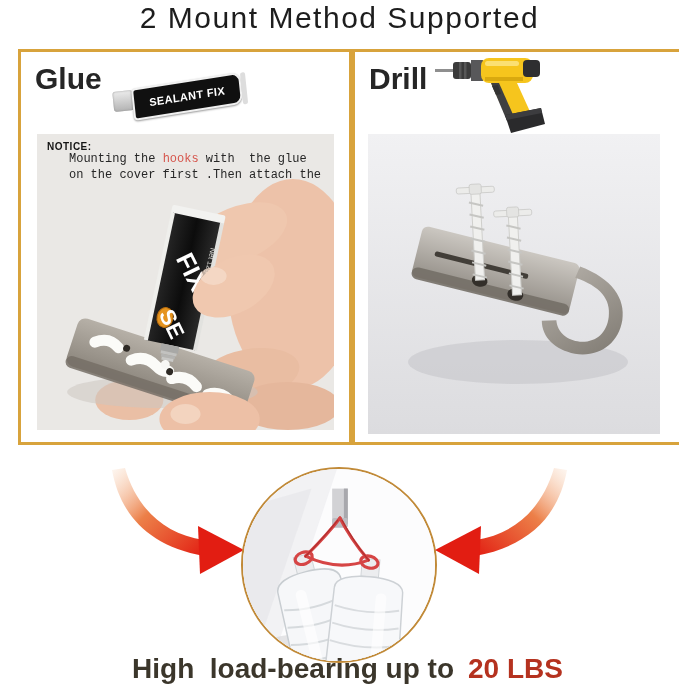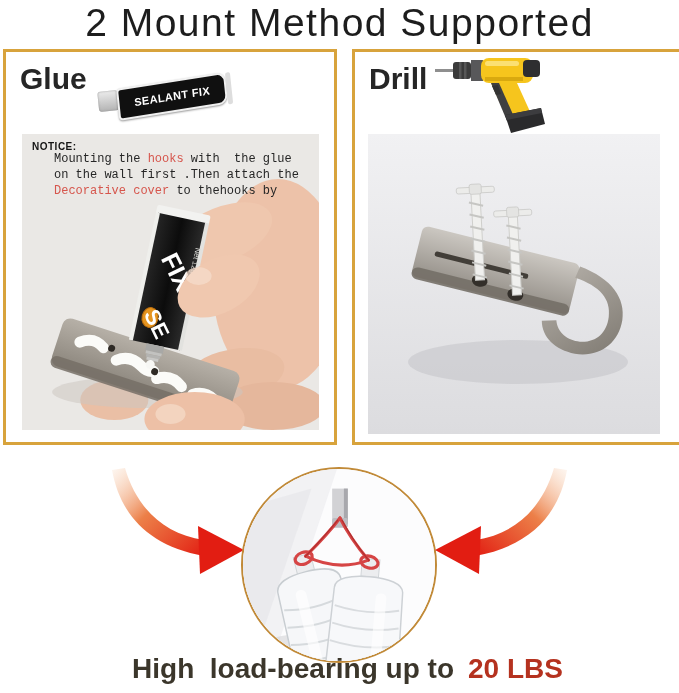--- a/index.html
+++ b/index.html
@@ -1,22 +1,22 @@
 <!DOCTYPE html>
 <html><head>
 <meta charset="utf-8">
 <style>
   html,body{margin:0;padding:0;background:#ffffff;}
   .page{position:relative;width:679px;height:693px;background:#ffffff;overflow:hidden;
         font-family:"Liberation Sans",sans-serif;}
   .title{position:absolute;top:1px;left:0;width:100%;text-align:center;margin:0;
-         font-size:39px;font-weight:400;color:#1d1d1d;letter-spacing:1.5px;}
+         font-size:30px;font-weight:400;color:#1d1d1d;letter-spacing:1.5px;}
   .panel{position:absolute;top:49px;height:396px;border:3px solid #d8a33c;
          box-sizing:border-box;background:#ffffff;}
-  .panel-glue{left:3px;width:334px;}
+  .panel-glue{left:18px;width:334px;}
   .panel-drill{left:352px;width:380px;}
   .panel-label{position:absolute;left:14px;top:10px;font-size:30px;font-weight:bold;color:#262626;}
   
   .tube{position:absolute;left:92px;top:22px;width:134px;height:44px;transform:rotate(-6deg);}
   .tube-cap{position:absolute;left:0;top:11px;width:20px;height:20px;border-radius:3px;
             background:linear-gradient(#ececec,#b3b3b3);box-shadow:inset 0 0 2px #8d8d8d;}
   .tube-body{position:absolute;left:19px;top:7px;right:5px;bottom:5px;background:#101010;
              border:2px solid #f1f1f1;border-radius:4px 9px 9px 4px;display:flex;align-items:center;
              justify-content:center;transform:skewY(-3deg);box-shadow:0 1px 2px rgba(0,0,0,.4);}
   .tube-text{color:#ffffff;font-weight:bold;font-size:11px;letter-spacing:.4px;white-space:nowrap;}
@@ -115,22 +115,21 @@
           <circle cx="-1" cy="150" r="4.5" fill="#f7f7f4"></circle>
         </g>
         <ellipse cx="196" cy="152" rx="44" ry="27" fill="#f0c8af" transform="rotate(-28 196 152)"></ellipse>
         <ellipse cx="176" cy="142" rx="13" ry="9" fill="#f6dccb" opacity=".75"></ellipse>
       </svg>
 
       <div class="notice">
         <div class="notice-heading">NOTICE:</div>
         <div class="notice-body">
           <div class="nline"><span class="seg">Mounting the </span><span class="seg red">hooks</span><span class="seg"> with  the glue</span></div>
-          <div class="nline"><span class="seg">on the wall first .Then attach the</span></div>
-          <div class="nline"><span class="seg red">Decorative cover</span><span class="seg"> to thehooks by</span></div>
+          <div class="nline"><span class="seg">on the cover first .Then attach the</span></div>
         </div>
       </div>
     </div>
   </section>
 
   <section class="panel panel-drill">
     <div class="panel-label">Drill</div>
 
     <svg class="drill-svg" viewBox="0 0 130 80">
       <rect x="2" y="13" width="20" height="3" fill="#8f8f8f"></rect>

